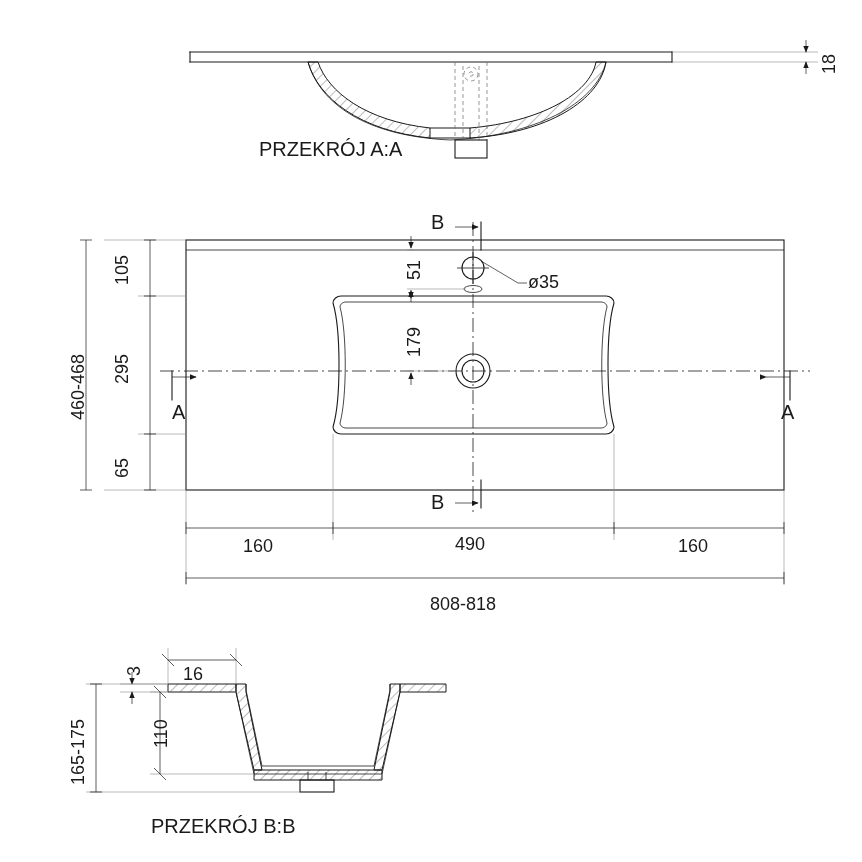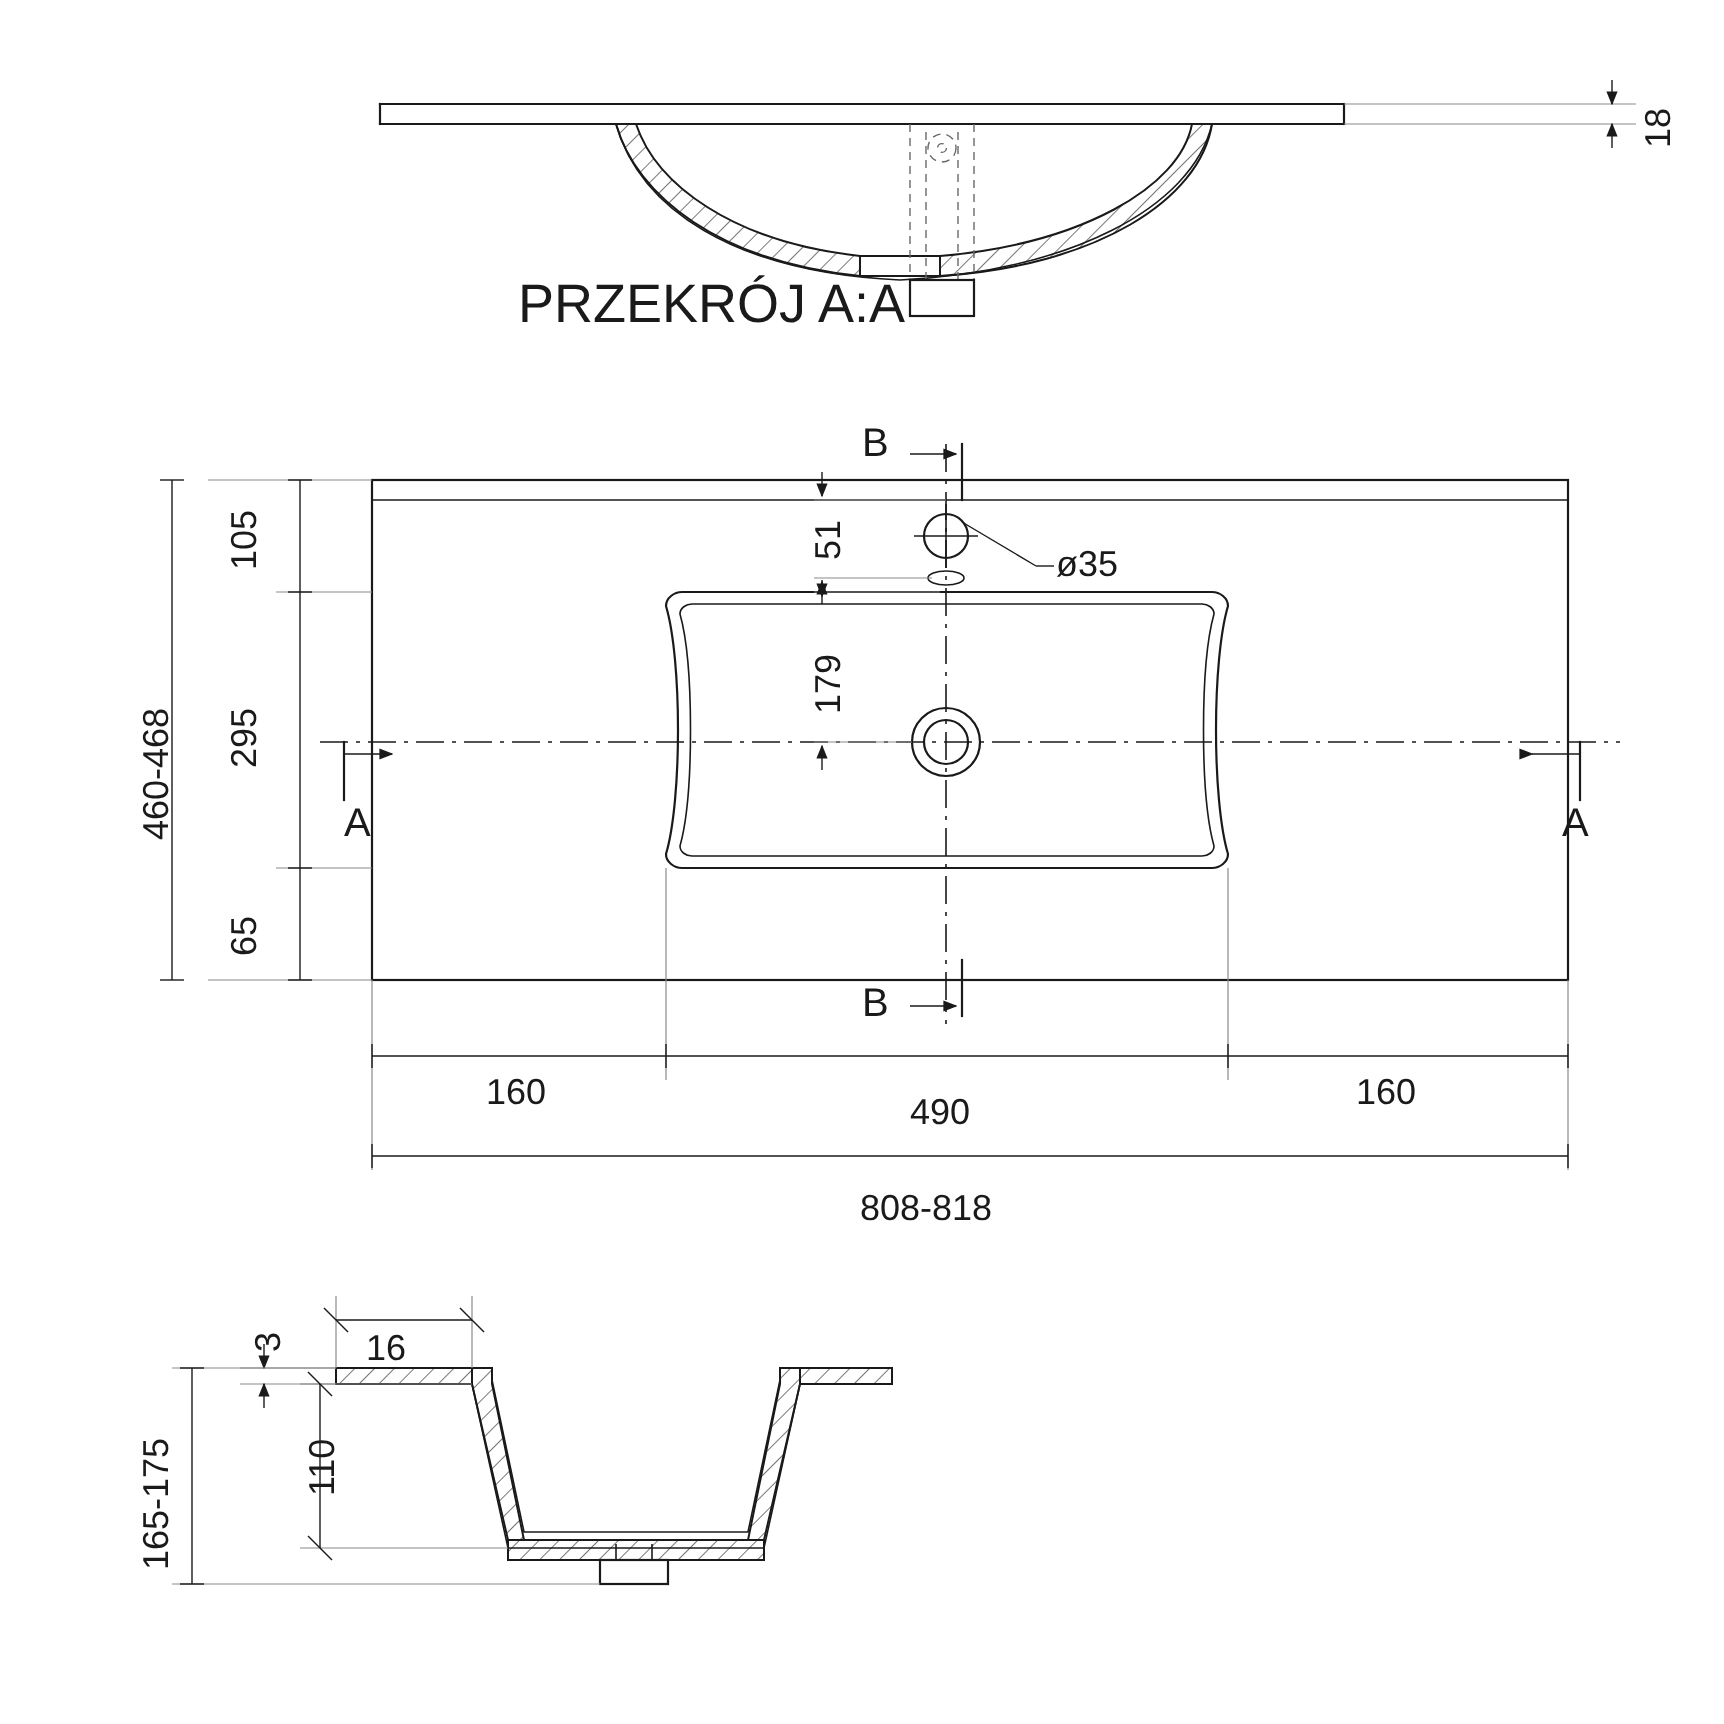--- a/index.html
+++ b/index.html
@@ -59,21 +59,21 @@
     fill: none;
   }
   .fill-w { fill: #ffffff; }
   .lbl {
     position: absolute;
     font-family: "Liberation Sans", sans-serif;
     color: #1a1a1a;
     white-space: nowrap;
     line-height: 1;
   }
-  .lbl-title { font-size: 27px; }
+  .lbl-title { font-size: 20px; }
   .lbl-dim { font-size: 18px; }
   .lbl-sec { font-size: 20px; }
   .rot90 { transform: rotate(-90deg); transform-origin: left top; }
 </style>
 </head>
 <body>
 
 <div id="sheet">
 
   <svg class="drawing" viewBox="0 0 862 862">
@@ -282,23 +282,24 @@
   <div class="lbl lbl-dim rot90" style="left:405px; top:357px;">179</div>
 
   <div class="lbl lbl-dim" style="left:528px; top:273px;text-align:right;">ø35</div>
 
   <div class="lbl lbl-dim rot90" style="left:113px; top:285px;">105</div>
   <div class="lbl lbl-dim rot90" style="left:113px; top:384px;">295</div>
   <div class="lbl lbl-dim rot90" style="left:113px; top:478px;">65</div>
   <div class="lbl lbl-dim rot90" style="left:69px; top:420px;">460-468</div>
 
   <div class="lbl lbl-dim" style="left:243px; top:537px;">160</div>
-  <div class="lbl lbl-dim" style="left:455px; top:547px;">490</div>
+  <div class="lbl lbl-dim" style="left:455px; top:535px;">490</div>
   <div class="lbl lbl-dim" style="left:678px; top:537px;">160</div>
   <div class="lbl lbl-dim" style="left:430px; top:595px;">808-818</div>
 
   <div class="lbl lbl-dim" style="left:183px; top:637px;margin-top:28px;">16</div>
   <div class="lbl lbl-dim rot90" style="left:125px; top:676px;">3</div>
   <div class="lbl lbl-dim rot90" style="left:152px; top:748px;">110</div>
   <div class="lbl lbl-dim rot90" style="left:69px; top:785px;">165-175</div>
 
+  <div class="lbl lbl-title" style="left:151px; top:816px;">PRZEKRÓJ B:B</div>
 
 </div>
 
 </body></html>

